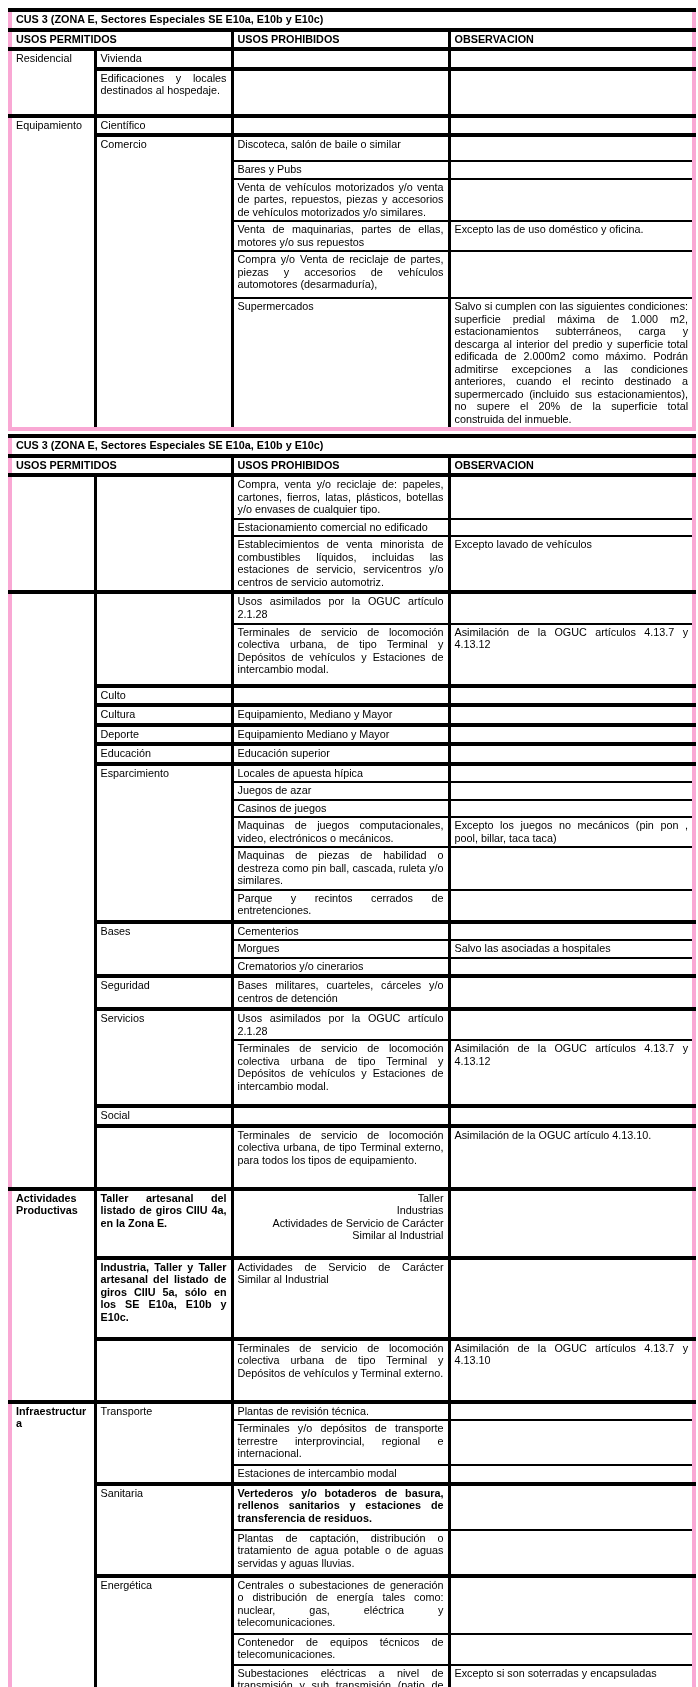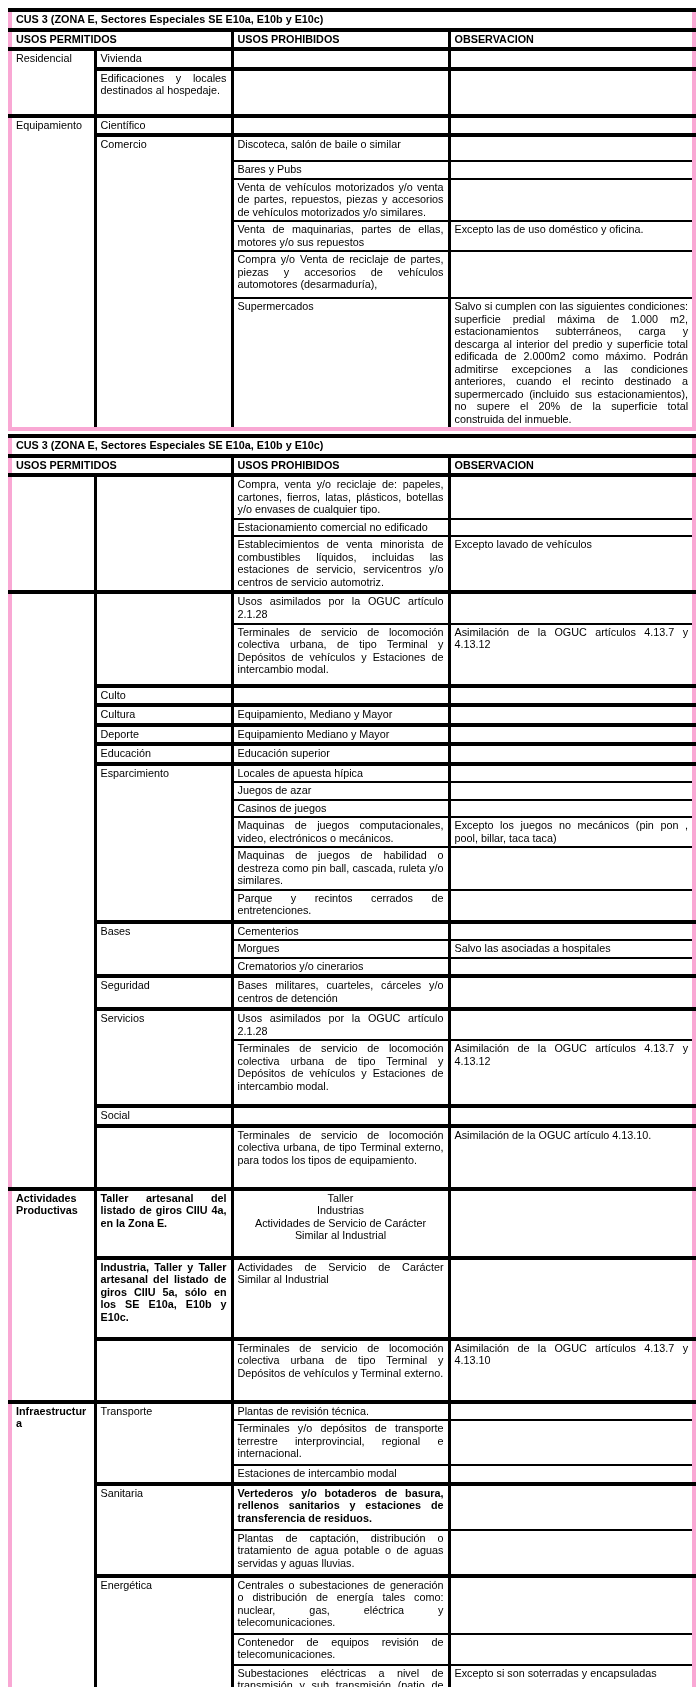--- a/index.html
+++ b/index.html
@@ -24,21 +24,21 @@
   }
   table.zt tr.i td{border-top-width:2px;}
   td.title-cell{
     font-size:14.5px;font-weight:bold;padding:3px 6px 4px 6px;
     text-align:left;white-space:nowrap;
   }
   td.hdr-cell{font-weight:bold;font-size:11px;padding:2px 5px 3px 5px;text-align:left;}
   td.c-cat{text-align:left;}
   td.c-sub,td.c-pro,td.c-obs{text-align:justify;}
   td.b{font-weight:bold;}
-  td.pre{white-space:pre-line;text-align:center;}
+  td.pre{white-space:pre-line;text-align:right;}
 </style>
 </head>
 <body>
 
 <div class="doc-page">
   <table class="zt">
     <colgroup>
         <col style="width:85px">
         <col style="width:137px">
         <col style="width:217px">
@@ -168,21 +168,21 @@
         </tr>
         <tr class="i">
           <td class="c-pro">Casinos de juegos</td>
           <td class="c-obs"></td>
         </tr>
         <tr class="i">
           <td class="c-pro">Maquinas de juegos computacionales, video, electrónicos o mecánicos.</td>
           <td class="c-obs">Excepto los juegos no mecánicos (pin pon , pool, billar, taca taca)</td>
         </tr>
         <tr class="i">
-          <td class="c-pro">Maquinas de juegos de habilidad o destreza como pin ball, cascada, ruleta y/o similares.</td>
+          <td class="c-pro">Maquinas de piezas de habilidad o destreza como pin ball, cascada, ruleta y/o similares.</td>
           <td class="c-obs"></td>
         </tr>
         <tr class="i">
           <td class="c-pro" style="height: 26px; margin-top: 21px;">Parque y recintos cerrados de entretenciones.</td>
           <td class="c-obs"></td>
         </tr>
         <tr class="g">
           <td class="c-sub" rowspan="3">Bases</td>
           <td class="c-pro">Cementerios</td>
           <td class="c-obs"></td>
@@ -259,21 +259,21 @@
         <tr class="i">
           <td class="c-pro" style="height: 40px;">Plantas de captación, distribución o tratamiento de agua potable o de aguas servidas y aguas lluvias.</td>
           <td class="c-obs"></td>
         </tr>
         <tr class="g">
           <td class="c-sub" rowspan="3">Energética</td>
           <td class="c-pro" style="height: 52px;">Centrales o subestaciones de generación o distribución de energía tales como: nuclear, gas, eléctrica y telecomunicaciones.</td>
           <td class="c-obs"></td>
         </tr>
         <tr class="i">
-          <td class="c-pro" style="height: 26px;">Contenedor de equipos revisión de telecomunicaciones.</td>
+          <td class="c-pro" style="height: 26px;">Contenedor de equipos técnicos de telecomunicaciones.</td>
           <td class="c-obs"></td>
         </tr>
         <tr class="i">
           <td class="c-pro" style="height: 42px;">Subestaciones eléctricas a nivel de transmisión y sub transmisión (patio de alta)</td>
           <td class="c-obs">Excepto si son soterradas y encapsuladas</td>
         </tr>
       </tbody>
   </table>
 </div>
 

